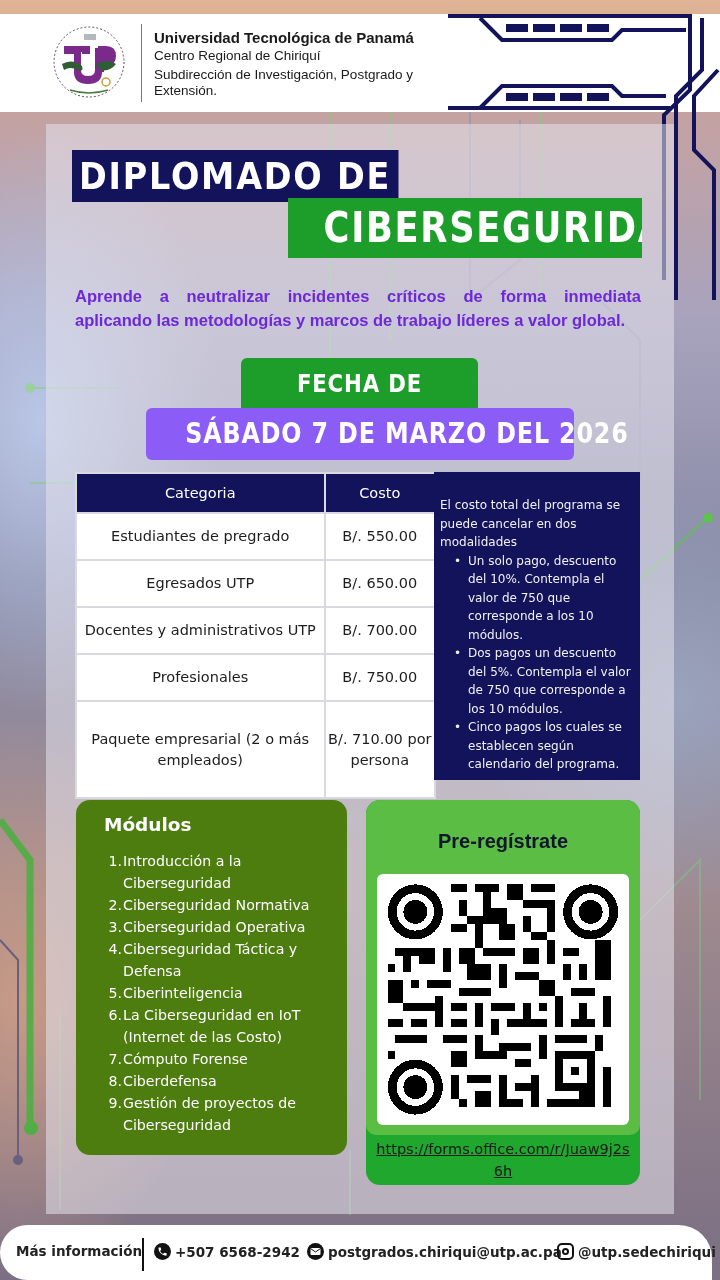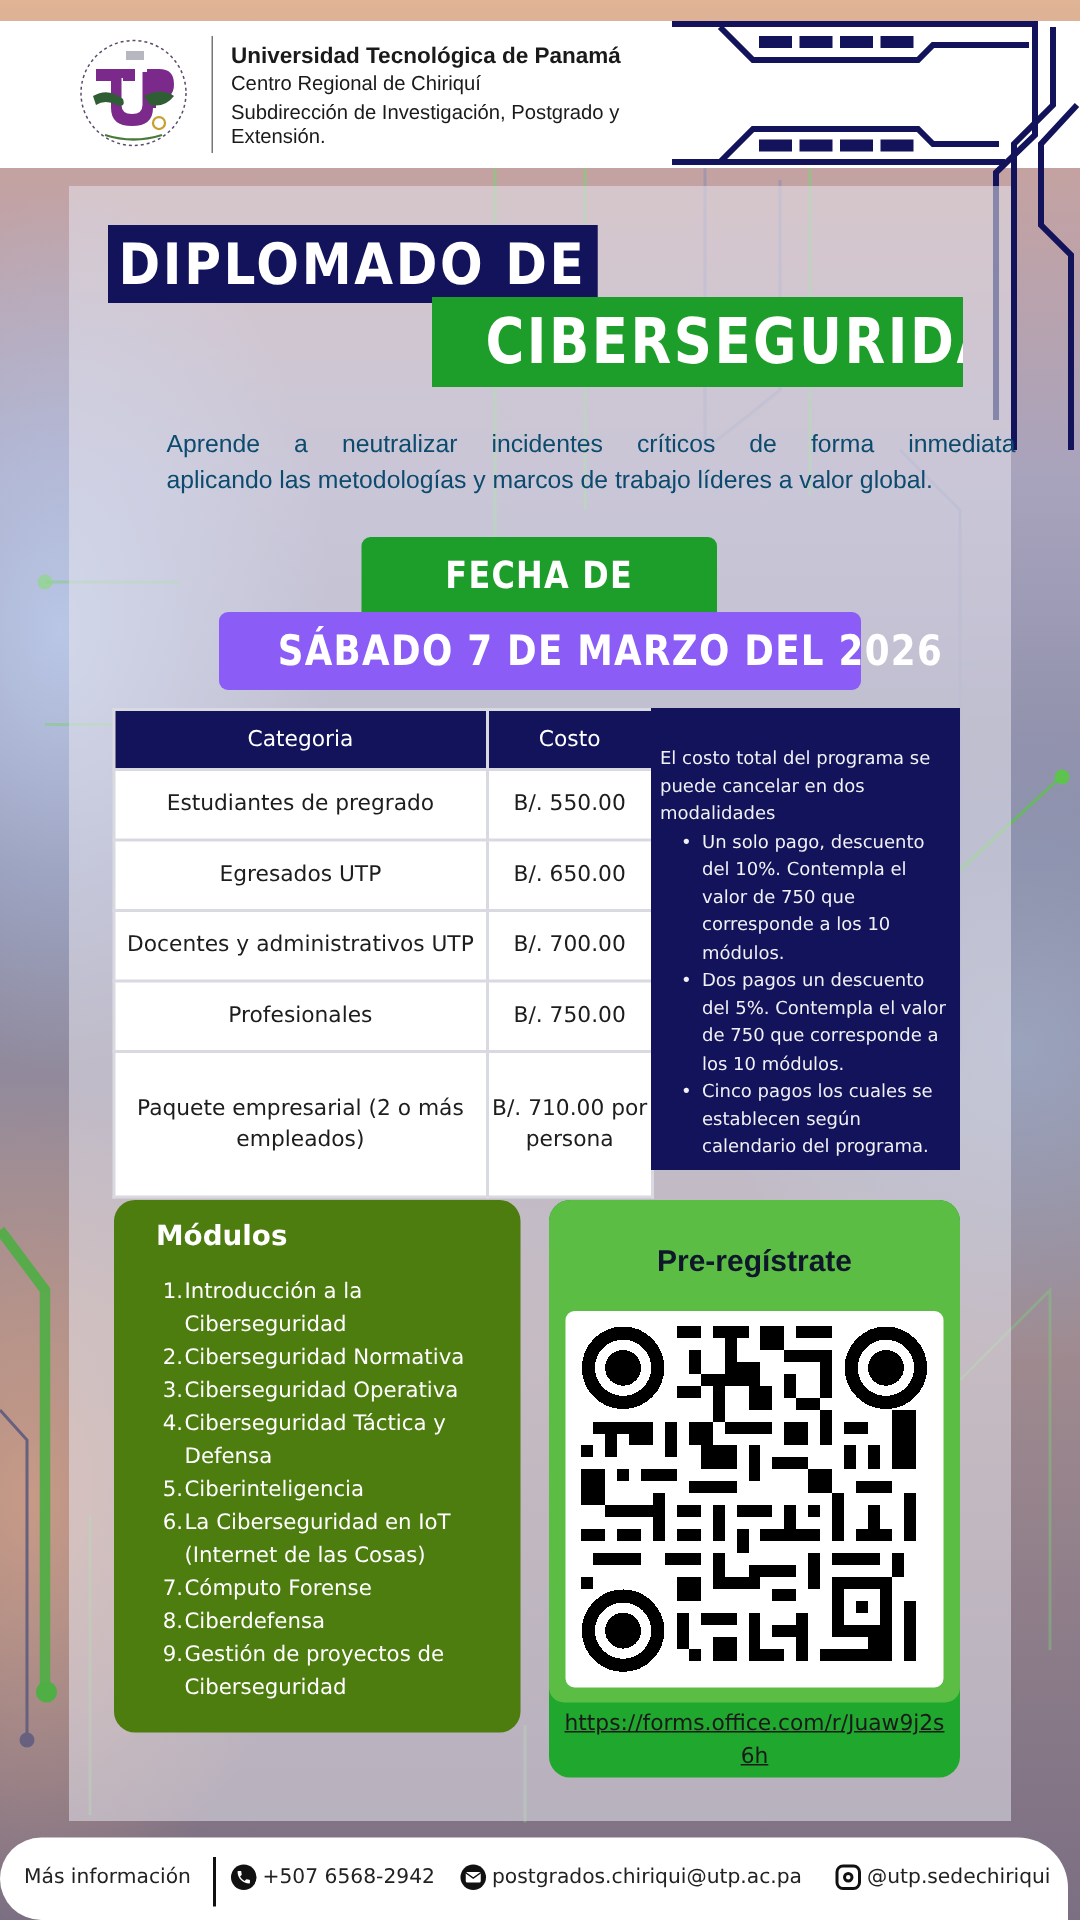--- a/index.html
+++ b/index.html
@@ -52,22 +52,22 @@
     position: absolute; left: 288px; top: 198px; width: 354px; height: 60px;
     background: #1d9e2a; color: #fff;
     font-family: "DejaVu Sans", sans-serif; font-weight: bold;
     font-size: 42px; letter-spacing: 2px; line-height: 60px; text-align: center;
     overflow: hidden; white-space: nowrap;
   }
   .title-2 span { display: inline-block; transform: scaleX(0.84); }
 
   .subtitle {
     position: absolute; left: 75px; top: 284px; width: 566px;
-    color: #0c4a6e; font-weight: normal; font-size: 16.5px; line-height: 24px;
-    text-align: justify; text-align-last: justify; margin-left: 36px;
+    color: #6d28d9; font-weight: bold; font-size: 16.5px; line-height: 24px;
+    text-align: justify; text-align-last: justify;
   }
   .subtitle .l2 { text-align-last: left; }
 
   .date-top {
     position: absolute; left: 241px; top: 358px; width: 237px; height: 52px;
     background: #1d9e2a; border-radius: 6px 6px 0 0; color: #fff;
     font-family: "DejaVu Sans", sans-serif; font-weight: bold; font-size: 25px;
     text-align: center; line-height: 52px; letter-spacing: 1px;
   }
   .date-top span, .date-bottom span { display: inline-block; transform: scaleX(0.85); }
@@ -142,21 +142,21 @@
     line-height: 22px; text-decoration: underline; padding: 0 10px;
     word-break: break-all;
   }
 
   
   .footer {
     position: absolute; left: 0; top: 1225px; width: 712px; height: 55px;
     background: #fff; border-radius: 28px 34px 0 28px;
     font-family: "DejaVu Sans", sans-serif; color: #222; font-size: 13.5px;
   }
-  .footer-item { position: absolute; top: 18px; display: flex; white-space: nowrap; }
+  .footer-item { position: absolute; top: 18px; display: flex; align-items: center; white-space: nowrap; font-weight: bold; }
   .footer-sep { position: absolute; left: 142px; top: 13px; width: 2px; height: 33px; background: #111; }
   .icon-circle {
     display: inline-flex; width: 17px; height: 17px; border-radius: 50%;
     background: #111; margin-right: 4px; align-items: center; justify-content: center;
   }
   .ig-icon {
     display: inline-block; width: 17px; height: 17px; border: 2.5px solid #111;
     border-radius: 5px; margin-right: 4px; position: relative;
   }
   .ig-icon::after {
@@ -284,21 +284,21 @@
 </div>
 
 <div class="modules">
   <div class="modules-title">Módulos</div>
   <ol>
     <li><span class="num">1.</span><span>Introducción a la Ciberseguridad</span></li>
     <li><span class="num">2.</span><span>Ciberseguridad Normativa</span></li>
     <li><span class="num">3.</span><span>Ciberseguridad Operativa</span></li>
     <li><span class="num">4.</span><span>Ciberseguridad Táctica y Defensa</span></li>
     <li><span class="num">5.</span><span>Ciberinteligencia</span></li>
-    <li><span class="num">6.</span><span>La Ciberseguridad en IoT (Internet de las Cosas)</span></li>
+    <li><span class="num">6.</span><span>La Ciberseguridad en IoT (Internet de las Costo)</span></li>
     <li><span class="num">7.</span><span>Cómputo Forense</span></li>
     <li><span class="num">8.</span><span>Ciberdefensa</span></li>
     <li><span class="num">9.</span><span>Gestión de proyectos de Ciberseguridad</span></li>
   </ol>
 </div>
 
 <div class="register">
   <div class="register-top">
     <div class="register-title">Pre-regístrate</div>
     <div class="qr-box">

